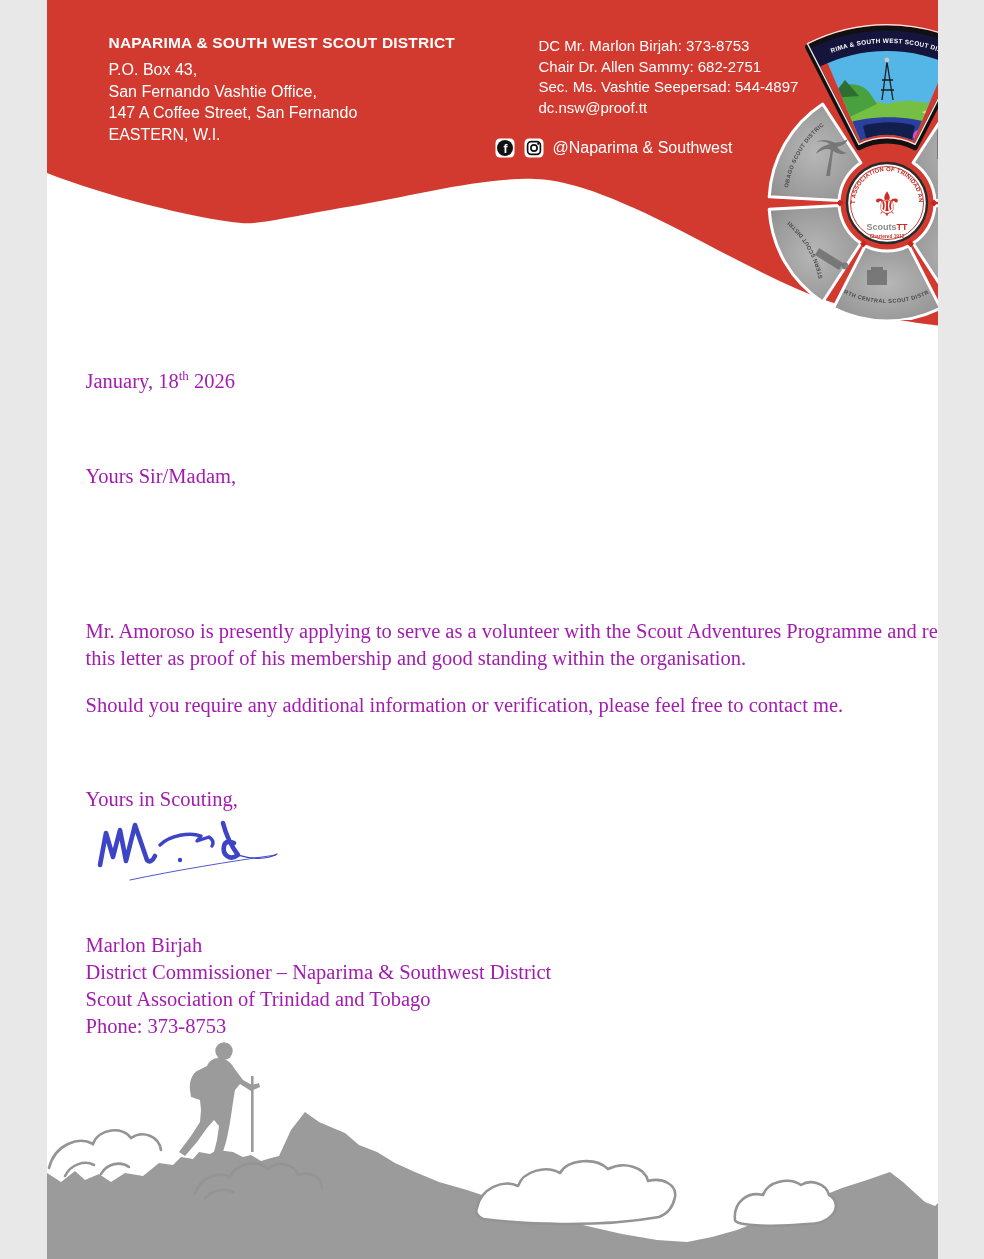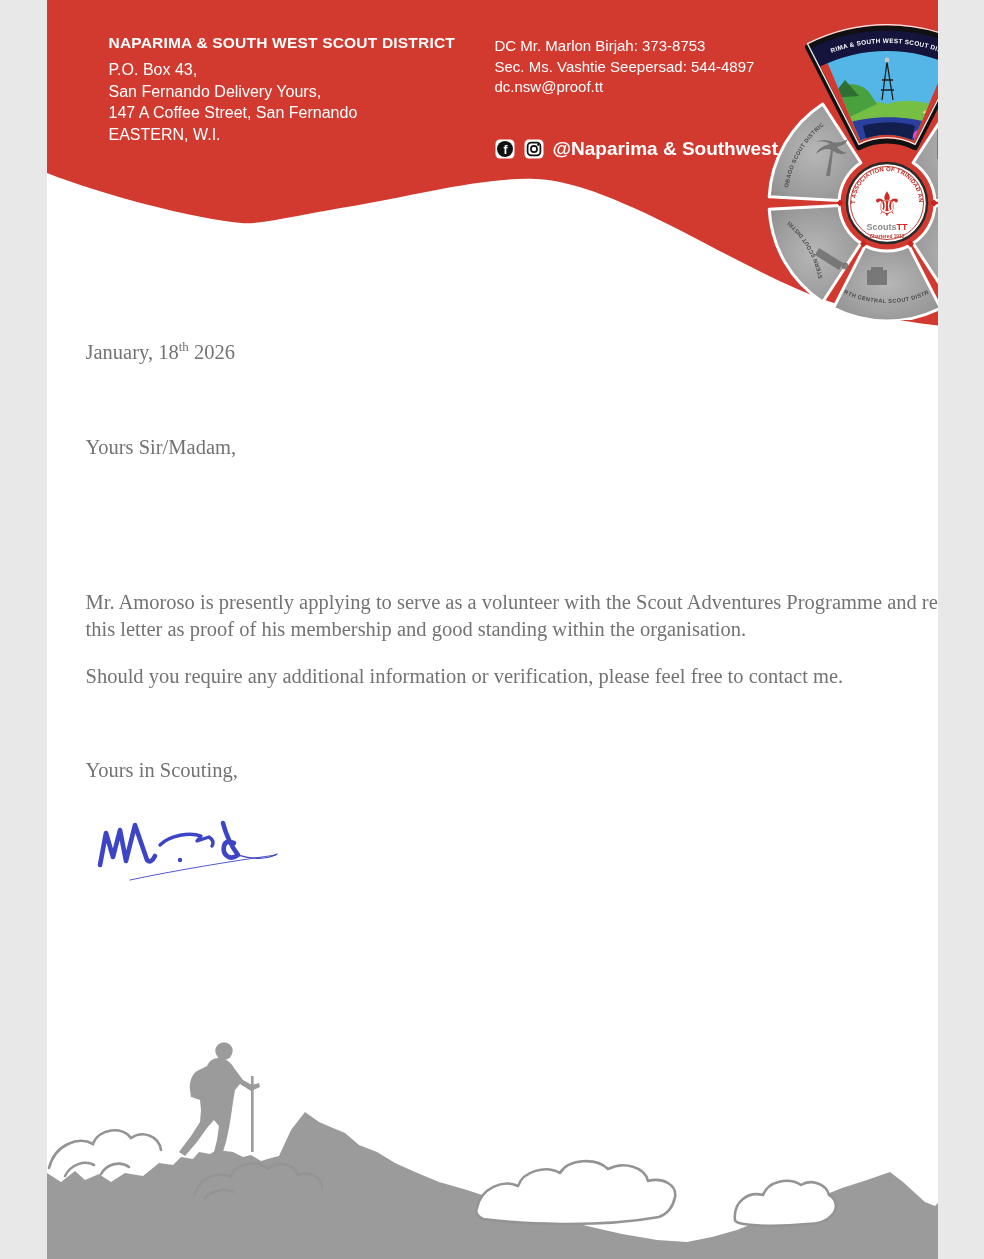--- a/index.html
+++ b/index.html
@@ -6,26 +6,26 @@
   .page{position:relative;width:891px;height:1259px;background:#fff;overflow:hidden;
         font-family:"Liberation Serif",serif;color:#1d1d1b;margin:0 auto;}
   svg{display:block;}
   
   .header-wave{position:absolute;left:0;top:0;}
   .hdr{position:absolute;font-family:"Liberation Sans",sans-serif;color:#fff;}
   .org{left:62px;top:34px;}
   .org-name{font-weight:bold;font-size:15.5px;letter-spacing:.2px;margin-bottom:7px;}
   .org-line{font-size:16px;line-height:21.5px;}
   .contacts{left:448px;top:36px;}
-  .contact-line{font-size:15px;line-height:20.5px;}
+  .contact-line{font-size:15px;line-height:20.5px;margin-left:44px;}
   .social{left:448px;top:138px;display:flex;align-items:center;gap:9px;}
-  .social-handle{font-size:19px;font-weight:700;}
+  .social-handle{font-size:16px;font-weight:400;}
   .badge{position:absolute;left:698px;top:12px;}
   
-  .body-text{position:absolute;left:39px;font-size:20.5px;color:#737373;}
+  .body-text{position:absolute;left:39px;font-size:20.5px;color:#a21caf;margin-top:29px;}
   .para{width:916px;line-height:27px;text-align:left;}
   .date-line{top:339px;}
   .salutation{top:436px;}
   .p1{top:486px;}
   .p2{top:589px;}
   .p3{top:663px;}
   .closing{top:759px;}
   .sig-svg{position:absolute;left:35px;top:798px;}
   .sig-block{top:903px;line-height:27px;}
   sup{font-size:13px;}
@@ -36,27 +36,28 @@
 
 <div class="page">
 
   <svg class="header-wave" width="984" height="340" viewBox="0 0 984 340">
     <path fill="#d23a30" d="M0,0 H984 V316 C972,324 952,329 928,328 C866,326 804,313 748,288 C692,263 638,231 587,208 C549,191 517,180 488,179 C434,177 366,196 300,207 C246,216 212,225 194,223 C148,219 56,195 0,173 Z"></path>
   </svg>
 
   <div class="hdr org">
     <div class="org-name">NAPARIMA &amp; SOUTH WEST SCOUT DISTRICT</div>
     <div class="org-line">P.O. Box 43,</div>
-    <div class="org-line">San Fernando Delivery Yours,</div>
+    <div class="org-line">San Fernando Vashtie Office,</div>
     <div class="org-line">147 A Coffee Street, San Fernando</div>
     <div class="org-line">EASTERN, W.I.</div>
   </div>
 
   <div class="hdr contacts">
     <div class="contact-line">DC Mr. Marlon Birjah: 373-8753</div>
+    <div class="contact-line">Chair Dr. Allen Sammy: 682-2751</div>
     <div class="contact-line">Sec. Ms. Vashtie Seepersad: 544-4897</div>
     <div class="contact-line">dc.nsw@proof.tt</div>
   </div>
 
   <div class="hdr social">
     <span>
       <svg width="20" height="20" viewBox="0 0 20 20">
         <rect x="0.5" y="0.5" width="19" height="19" rx="4.5" fill="#fff"></rect>
         <circle cx="10" cy="10" r="8" fill="#111"></circle>
         <text x="10.6" y="14.6" font-family="Liberation Sans, sans-serif" font-size="12" font-weight="bold" fill="#fff" text-anchor="middle">f</text>
@@ -182,20 +183,26 @@
     <g fill="none" stroke="#3d45c6" stroke-linecap="round" stroke-linejoin="round" transform="translate(-30,-795)">
       <path stroke-width="4.6" d="M48,862 L54,830 L61,854 L68,827 L74,858 L83,822 L95,857 Q99,861 103,853"></path>
       <path stroke-width="3.4" d="M108,842 C118,832 138,829 149,833 L145,838 L157,834 Q163,838 160,843"></path>
       <circle cx="128" cy="857" r="2.2" fill="#3d45c6" stroke="none"></circle>
       <path stroke-width="4.6" d="M171,820 C174,832 180,844 186,852 C178,858 170,852 172,843 C173,838 178,838 182,840"></path>
       <path stroke-width="1.3" d="M186,852 C200,856 214,857 225,851"></path>
       <path stroke-width="0.9" d="M78,877 C120,868 180,858 224,852"></path>
     </g>
   </svg>
 
+  <div class="body-text sig-block">
+    <div>Marlon Birjah</div>
+    <div>District Commissioner – Naparima &amp; Southwest District</div>
+    <div>Scout Association of Trinidad and Tobago</div>
+    <div>Phone: 373-8753</div>
+  </div>
 
   <svg class="footer-svg" width="984" height="229" viewBox="0 0 984 229">
     <path fill="#9b9b9b" d="M0,143 L14,152 L28,141 L38,150 L52,144 L64,152 L78,143 L96,146 L112,133 L126,135 L134,127 L146,129 L152,122 L163,124 L170,120 L186,122 L196,127 L204,125 L214,131 L224,128 L232,126 L244,100 L258,82 L272,92 L286,98 L298,103 L312,115 L330,122 L348,133 L368,142 L392,152 L420,160 L450,170 L480,179 L510,188 L540,196 L575,204 L610,210 L640,212 L665,207 L690,200 L715,190 L740,181 L765,170 L795,158 L820,150 L843,142 L856,152 L868,163 L878,172 L888,176 L898,166 L908,152 L917,144 L928,152 L940,162 L955,172 L970,180 L984,186 L984,229 L0,229 Z"></path>
 
     <g fill="#9b9b9b">
       <circle cx="177" cy="21" r="8.7"></circle>
       <path d="M172,28 C178,28 184,32 187,38 L196,50 L205,55 L212,53 L213,57 L204,61 L193,54 L188,60 L186,72 L184,86 L182,98 L179,112 L174,128 L166,126 L170,110 L172,96 L167,90 L160,98 L150,112 L138,126 L132,122 L144,106 L153,92 L154,80 L153,70 L147,68 L144,60 C143,52 145,44 150,41 L160,36 C162,31 166,28 172,28 Z"></path>
       <path d="M150,42 C145,44 142,52 143,60 L144,67 L152,69 L151,55 L152,45 Z"></path>
       <rect x="204" y="46" width="2.6" height="76"></rect>
     </g>

